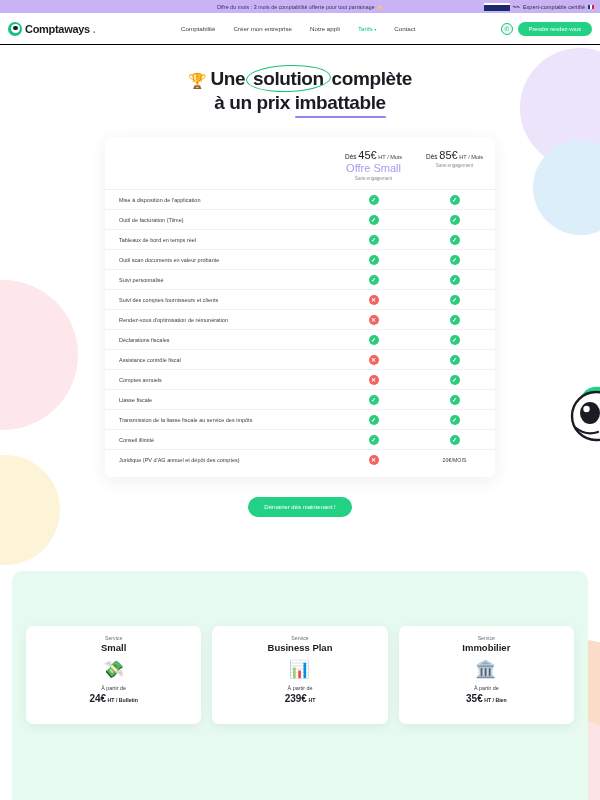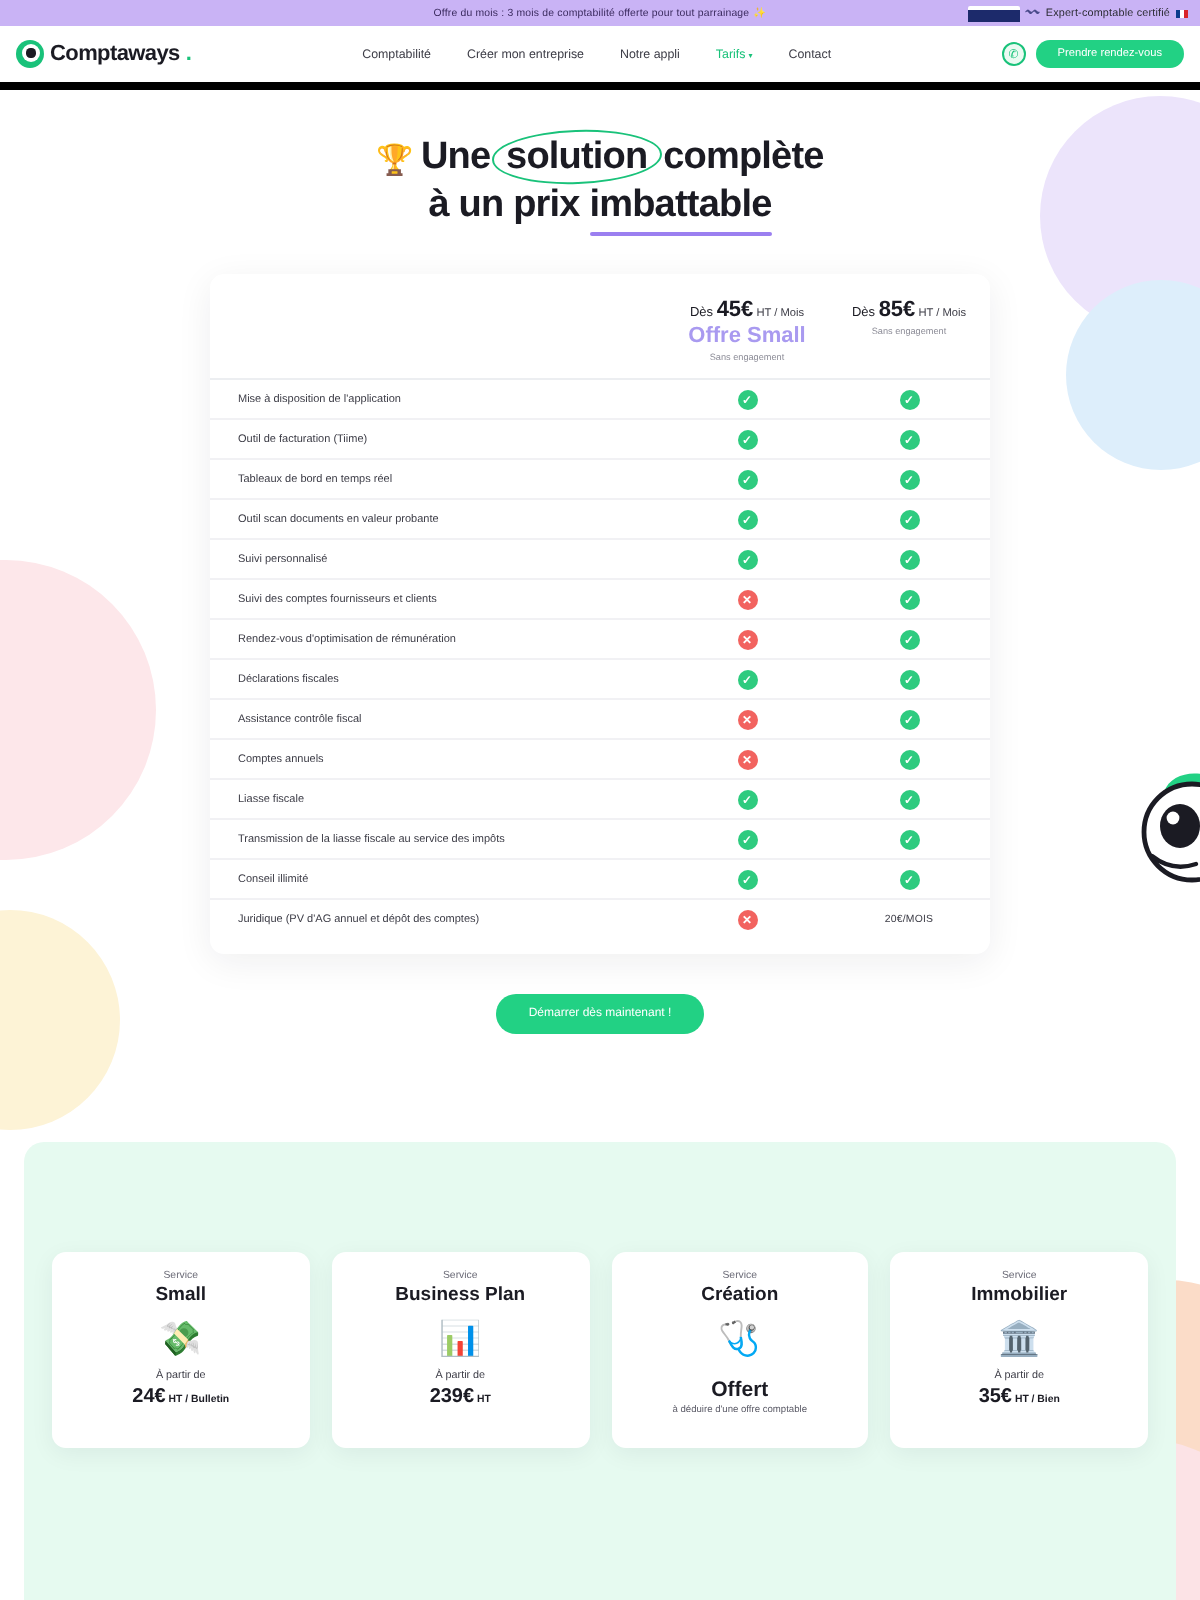--- a/index.html
+++ b/index.html
@@ -52,21 +52,21 @@
   .flag-fr {
     display: inline-block; width: 6px; height: 4px;
     background: linear-gradient(90deg,#0b3b8c 0 33%, #fff 33% 66%, #d8232a 66% 100%);
   }
 
   
   .header {
     position: relative; z-index: 4;
     height: 32px; background: #ffffff;
     display: flex; align-items: center; padding: 0 8px;
-    border-bottom: 4px solid #000000;
+    border-bottom: 1px solid #000000;
   }
   .logo { display: flex; align-items: center; gap: 3px; }
   .logo-mark {
     width: 14px; height: 14px; border-radius: 50%;
     background: #19c27a; position: relative; flex: none;
   }
   .logo-mark::before {
     content: ""; position: absolute; left: 3px; top: 2.2px;
     width: 9px; height: 9px; border-radius: 50%; background: #ffffff;
   }
@@ -119,23 +119,23 @@
     position: relative; z-index: 3;
     width: 390px; margin: 12px auto 0;
     background: #ffffff; border-radius: 7px;
     box-shadow: 0 4px 18px rgba(25,25,45,.07);
     padding: 10px 0 8px;
   }
   .plans { display: flex; padding: 2px 0 8px; }
   .plans .spacer { flex: 0 0 228px; }
   .plan { flex: 1; text-align: center; }
   .plan-price { font-size: 6.5px; color: #1b1b23; }
-  .plan-price b { font-size: 11px; font-weight: 700; }
+  .plan-price b { font-size: 11px; font-weight: 400; }
   .plan-price .unit { font-size: 5.6px; color: #3c3c46; }
-  .plan-name { font-size: 11px; font-weight: 700; line-height: 1.15; margin-top: 1px; }
+  .plan-name { font-size: 11px; font-weight: 400; line-height: 1.15; margin-top: 1px; }
   .plan-name.small { color: #a99af0; }
   .plan-name.classique { color: #f4d94a; }
   .plan-sub { font-size: 4.6px; color: #8b8b96; margin-top: 2px; }
 
   .rows { display: flex; flex-direction: column; }
   .row {
     display: flex; align-items: center; min-height: 20px;
     border-top: 1px solid #f1f1f4;
     padding: 3px 0;
   }
@@ -428,26 +428,19 @@
       </div>
       <div class="card">
         <div class="card-kicker">Service</div>
         <div class="card-title">Business Plan</div>
         <div class="card-icon">📊</div>
         <div class="card-from">À partir de</div>
         <div class="card-price"><span>239€</span><span class="unit"> HT</span></div>
       </div>
       <div class="card">
         <div class="card-kicker">Service</div>
-        <div class="card-title">Création</div>
-        <div class="card-icon">🩺</div>
-        <div class="card-offert">Offert</div>
-        <div class="card-note">à déduire d'une offre comptable</div>
-      </div>
-      <div class="card">
-        <div class="card-kicker">Service</div>
         <div class="card-title">Immobilier</div>
         <div class="card-icon">🏛️</div>
         <div class="card-from">À partir de</div>
         <div class="card-price"><span>35€</span><span class="unit"> HT / Bien</span></div>
       </div>
     </div>
 </section>
 
 </body></html>

